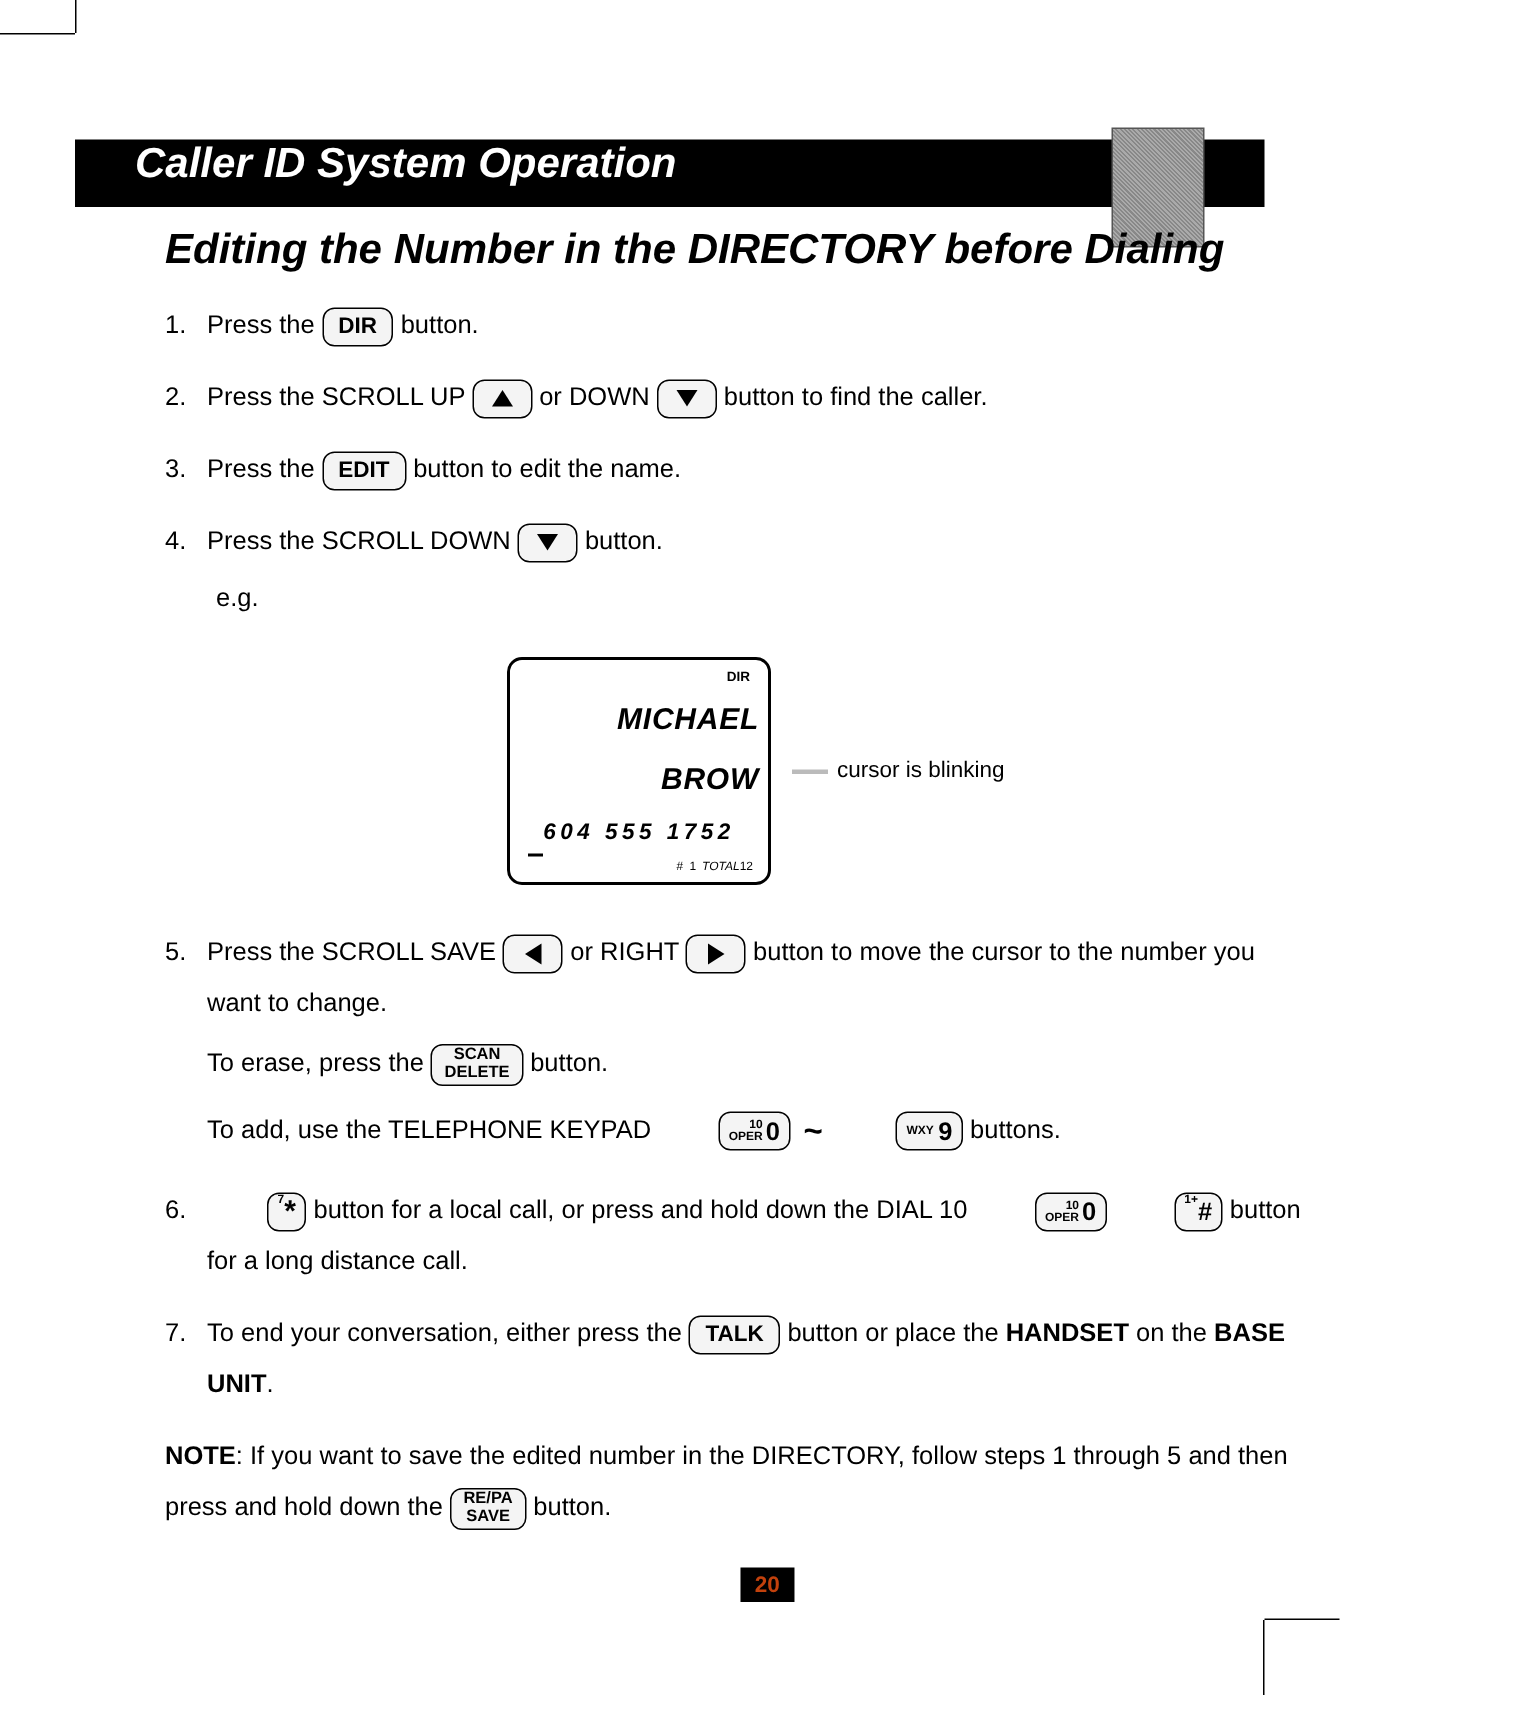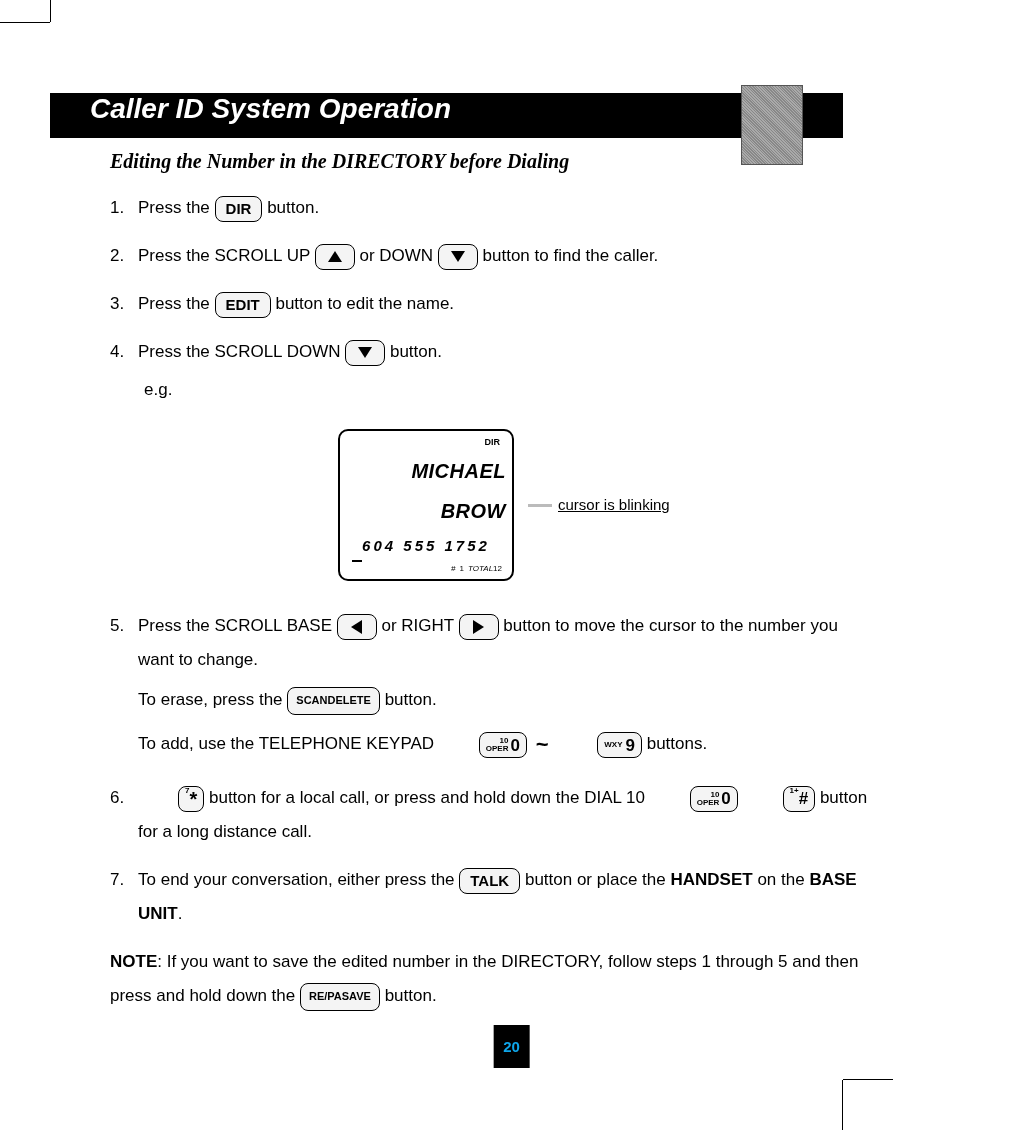--- a/index.html
+++ b/index.html
@@ -47,23 +47,22 @@
   }
 
   .content {
     position:absolute;
     left:110px; top:150px; width:760px;
   }
 
   .subheading {
     font-weight:bold;
     font-style:italic;
-    font-size:20px;
+    font-size:28px;
     margin-bottom:18px;
-    font-family:Liberation Serif, serif;
   }
 
   ol.steps {
     list-style:none;
     padding:0; margin:0;
     font-size:17px;
   }
   ol.steps > li {
     display:flex;
     margin-bottom:14px;
@@ -89,21 +88,21 @@
     padding:0 10px;
     height:24px;
     font-weight:bold;
     font-size:15px;
     background:#f4f4f4;
     vertical-align:middle;
     line-height:1;
   }
   .kbtn.arrow { padding:0 6px; min-width:26px; }
   .kbtn.stack {
-    flex-direction:row;
+    flex-direction:column;
     font-size:11px;
     line-height:1.05;
     padding:1px 8px;
     height:auto;
     min-height:24px;
   }
   .kbtn.tel {
     padding:0 6px;
     height:24px;
     margin-left:40px;
@@ -139,30 +138,30 @@
     text-align:center;
   }
   .lcd .lcd-top { font-size:9px; font-weight:bold; text-align:right; padding-right:6px; }
   .lcd .lcd-name { font-size:20px; font-weight:bold; font-style:italic; letter-spacing:0.5px; text-align:right; }
   .lcd .lcd-num  { font-size:15px; font-weight:bold; font-style:italic; letter-spacing:3px; text-align:center; position:relative; }
   .lcd .cursor { position:absolute; left:6px; bottom:-1px; width:10px; height:2px; background:#000; }
   .lcd .lcd-bot { font-size:8px; display:flex; justify-content:flex-end; gap:4px; padding-right:4px; }
   .lcd .lcd-bot .hash { font-style:italic; margin-right:2px; }
   .lcd .lcd-bot .t { font-style:italic; }
 
-  .callout { display:flex; align-items:center; gap:6px; font-size:15px;text-decoration:underline; }
+  .callout { display:flex; align-items:center; gap:6px; font-size:15px; }
   .callout .line { width:24px; height:3px; background:#bbb; }
 
   .page-num {
     position:absolute;
     left:50%; transform:translateX(-50%);
     bottom:78px;
-    background:#000; color:#0ea5e9;
+    background:#000; color:#c2410c;
     font-weight:bold; font-size:15px;
-    padding:13px 10px;
+    padding:3px 10px;
   }
 </style>
 </head>
 <body>
 
 <div class="page">
 
   <div class="crop-h-top"></div>
   <div class="crop-v-left"></div>
   <div class="crop-h-bot"></div>
@@ -239,21 +238,21 @@
               <span class="line"></span>
               <span>cursor is blinking</span>
             </div>
           </div>
         </span>
       </li>
 
       <li>
         <span class="num">5.</span>
         <span class="body">
-          <span>Press the SCROLL BASE </span>
+          <span>Press the SCROLL SAVE </span>
           <span class="kbtn arrow">
               <span class="arrow-shape arrow-left"></span>
             </span>
           <span> or RIGHT </span>
           <span class="kbtn arrow">
               <span class="arrow-shape arrow-right"></span>
             </span>
           <span> button to move the cursor to the number you want to change.</span>
 
           <div class="sub-indent">

